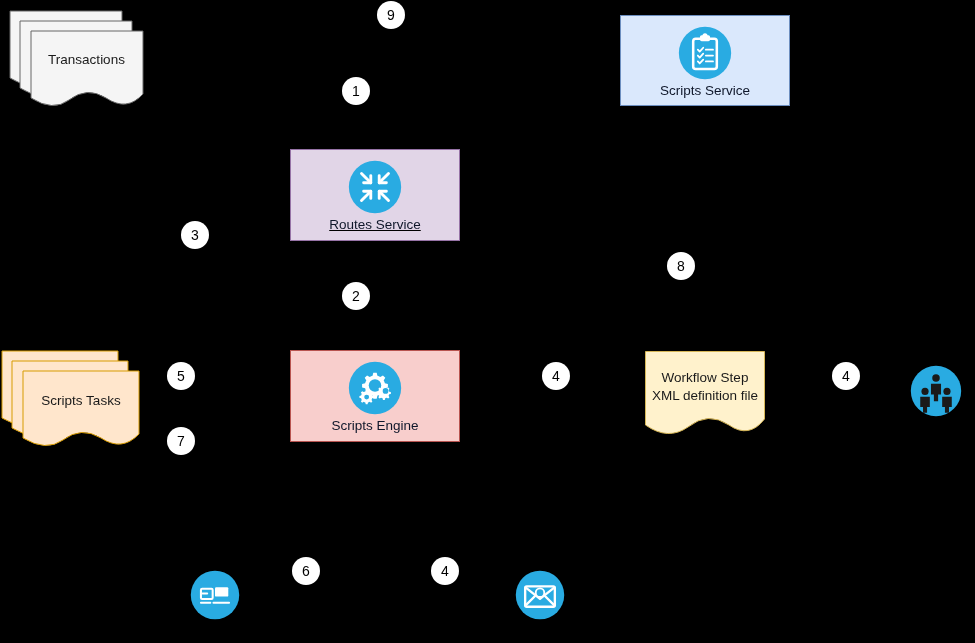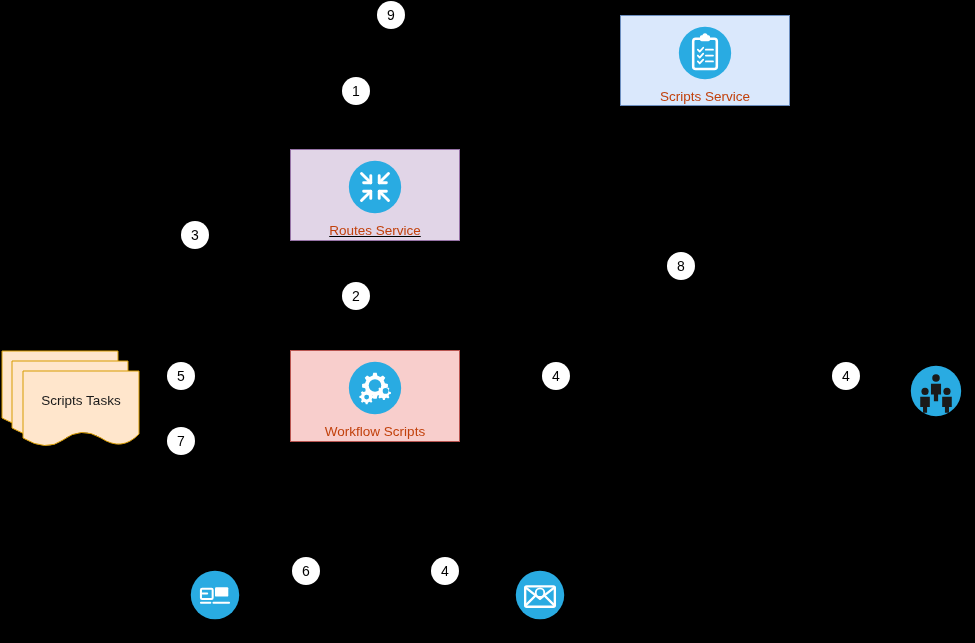--- a/index.html
+++ b/index.html
@@ -36,23 +36,23 @@
     border-style: solid;
     border-width: 1px;
   }
   .svc-icon {
     margin-top: 10px;
     width: 54px;
     height: 54px;
     display: block;
   }
   .svc-label {
-    margin-top: 10px;
+    margin-top: 4px;
     font-size: 13.5px;
-    color: #c2410c;
+    color: #0f172a;
     line-height: 1.1;
     text-align: center;
   }
 
   
   .doc-wrap {
     position: absolute;
   }
   .doc-svg {
     position: absolute;
@@ -89,20 +89,28 @@
   .ico-circle {
     position: absolute;
     display: block;
   }
 </style>
 </head>
 <body>
 
 <div id="canvas">
 
+  <div class="doc-wrap" style="left:10px; top:8px; width:133px; height:96px;">
+    <svg class="doc-svg" width="140" height="100" viewBox="0 0 140 100">
+      <path d="M0,3 H112 V66 Q96,84 75,70 Q56,58 38,72 Q22,84 0,70 Z" fill="#f5f5f5" stroke="#666666" stroke-width="1"></path>
+      <path d="M10,13 H122 V76 Q106,94 85,80 Q66,68 48,82 Q32,94 10,80 Z" fill="#f5f5f5" stroke="#666666" stroke-width="1"></path>
+      <path d="M21,23 H133 V86 Q117,104 96,90 Q77,78 59,92 Q43,104 21,90 Z" fill="#f5f5f5" stroke="#666666" stroke-width="1"></path>
+    </svg>
+    <div class="doc-label" style="top:44px; left:10px; width:133px;">Transactions</div>
+  </div>
 
   <div class="node svc-box" style="left:620px; top:15px; width:170px; height:91px; background:#dae8fc; border-color:#6c8ebf;">
     <svg class="svc-icon" viewBox="0 0 64 64">
       <circle cx="32" cy="32" r="31" fill="#29abe2"></circle>
       <rect x="18" y="15" width="28" height="36" rx="3" ry="3" fill="none" stroke="#ffffff" stroke-width="3"></rect>
       <rect x="26" y="11" width="12" height="7" rx="2" ry="2" fill="#ffffff"></rect>
       <circle cx="32" cy="11.5" r="3" fill="#ffffff"></circle>
       <path d="M23.5,28 l2.2,2.4 l4.2,-4.6" fill="none" stroke="#ffffff" stroke-width="2.1" stroke-linecap="round" stroke-linejoin="round"></path>
       <path d="M23.5,35 l2.2,2.4 l4.2,-4.6" fill="none" stroke="#ffffff" stroke-width="2.1" stroke-linecap="round" stroke-linejoin="round"></path>
       <path d="M23.5,42 l2.2,2.4 l4.2,-4.6" fill="none" stroke="#ffffff" stroke-width="2.1" stroke-linecap="round" stroke-linejoin="round"></path>
@@ -135,32 +143,39 @@
       <circle cx="32" cy="32" r="31" fill="#29abe2"></circle>
       <g fill="#ffffff">
         <path d="M30,14 l4,0 l0.9,3.6 a11,11 0 0 1 3.3,1.4 l3.2,-1.9 l2.8,2.8 l-1.9,3.2 a11,11 0 0 1 1.4,3.3 l3.6,0.9 l0,4 l-3.6,0.9 a11,11 0 0 1 -1.4,3.3 l1.9,3.2 l-2.8,2.8 l-3.2,-1.9 a11,11 0 0 1 -3.3,1.4 l-0.9,3.6 l-4,0 l-0.9,-3.6 a11,11 0 0 1 -3.3,-1.4 l-3.2,1.9 l-2.8,-2.8 l1.9,-3.2 a11,11 0 0 1 -1.4,-3.3 l-3.6,-0.9 l0,-4 l3.6,-0.9 a11,11 0 0 1 1.4,-3.3 l-1.9,-3.2 l2.8,-2.8 l3.2,1.9 a11,11 0 0 1 3.3,-1.4 Z"></path>
         <circle cx="32" cy="29" r="7.4" fill="#29abe2"></circle>
         <path d="M44,32 l2.6,0 l0.6,2.4 a7.4,7.4 0 0 1 2.2,0.9 l2.1,-1.2 l1.8,1.8 l-1.2,2.1 a7.4,7.4 0 0 1 0.9,2.2 l2.4,0.6 l0,2.6 l-2.4,0.6 a7.4,7.4 0 0 1 -0.9,2.2 l1.2,2.1 l-1.8,1.8 l-2.1,-1.2 a7.4,7.4 0 0 1 -2.2,0.9 l-0.6,2.4 l-2.6,0 l-0.6,-2.4 a7.4,7.4 0 0 1 -2.2,-0.9 l-2.1,1.2 l-1.8,-1.8 l1.2,-2.1 a7.4,7.4 0 0 1 -0.9,-2.2 l-2.4,-0.6 l0,-2.6 l2.4,-0.6 a7.4,7.4 0 0 1 0.9,-2.2 l-1.2,-2.1 l1.8,-1.8 l2.1,1.2 a7.4,7.4 0 0 1 2.2,-0.9 Z" transform="translate(-2,-4) scale(0.82) translate(9,9)"></path>
         <circle cx="44.5" cy="35.5" r="3.4" fill="#29abe2"></circle>
         <path d="M21,36 l2.2,0 l0.5,2 a6.3,6.3 0 0 1 1.9,0.8 l1.8,-1 l1.5,1.5 l-1,1.8 a6.3,6.3 0 0 1 0.8,1.9 l2,0.5 l0,2.2 l-2,0.5 a6.3,6.3 0 0 1 -0.8,1.9 l1,1.8 l-1.5,1.5 l-1.8,-1 a6.3,6.3 0 0 1 -1.9,0.8 l-0.5,2 l-2.2,0 l-0.5,-2 a6.3,6.3 0 0 1 -1.9,-0.8 l-1.8,1 l-1.5,-1.5 l1,-1.8 a6.3,6.3 0 0 1 -0.8,-1.9 l-2,-0.5 l0,-2.2 l2,-0.5 a6.3,6.3 0 0 1 0.8,-1.9 l-1,-1.8 l1.5,-1.5 l1.8,1 a6.3,6.3 0 0 1 1.9,-0.8 Z" transform="translate(0,-2)"></path>
         <circle cx="22.1" cy="42.8" r="2.9" fill="#29abe2"></circle>
       </g>
     </svg>
-    <div class="svc-label">Workflow Scripts</div>
+    <div class="svc-label">Scripts Engine</div>
   </div>
 
   <div class="doc-wrap" style="left:2px; top:348px; width:140px; height:100px;">
     <svg class="doc-svg" width="142" height="104" viewBox="0 0 142 104">
       <path d="M0,3 H116 V66 Q99,84 78,70 Q58,58 40,72 Q23,84 0,70 Z" fill="#ffe6cc" stroke="#d79b00" stroke-width="1"></path>
       <path d="M10,13 H126 V76 Q109,94 88,80 Q68,68 50,82 Q33,94 10,80 Z" fill="#ffe6cc" stroke="#d79b00" stroke-width="1"></path>
       <path d="M21,23 H137 V86 Q120,104 99,90 Q79,78 61,92 Q44,104 21,90 Z" fill="#ffe6cc" stroke="#d79b00" stroke-width="1"></path>
     </svg>
     <div class="doc-label" style="top:45px; left:14px; width:130px;">Scripts Tasks</div>
   </div>
 
+  <div class="doc-wrap" style="left:645px; top:351px; width:122px; height:90px;">
+    <svg class="doc-svg" width="124" height="92" viewBox="0 0 124 92">
+      <path d="M0.5,0.5 H119.5 V68 Q104,88 84,74 Q63,60 43,76 Q23,90 0.5,74 Z" fill="#fff2cc" stroke="#d6b656" stroke-width="1"></path>
+    </svg>
+    <div class="doc-label" style="top:19px; left:0; width:120px;">Workflow Step</div>
+    <div class="doc-label" style="top:37px; left:0; width:120px;">XML definition file</div>
+  </div>
 
   <svg class="ico-circle" style="left:910px; top:365px;" width="52" height="52" viewBox="0 0 64 64">
     <circle cx="32" cy="32" r="31" fill="#29abe2"></circle>
     <g fill="#1a1a1a">
       <circle cx="32" cy="16" r="4.6"></circle>
       <path d="M25.8,23 h12.4 v13.2 h-3.6 v8.4 h-5.2 v-8.4 h-3.6 Z"></path>
       <circle cx="18.5" cy="32.5" r="4.4"></circle>
       <path d="M12.6,39 h11.8 v12.6 h-3.4 v7.2 h-5 v-7.2 h-3.4 Z"></path>
       <circle cx="45.5" cy="32.5" r="4.4"></circle>
       <path d="M39.6,39 h11.8 v12.6 h-3.4 v7.2 h-5 v-7.2 h-3.4 Z"></path>

